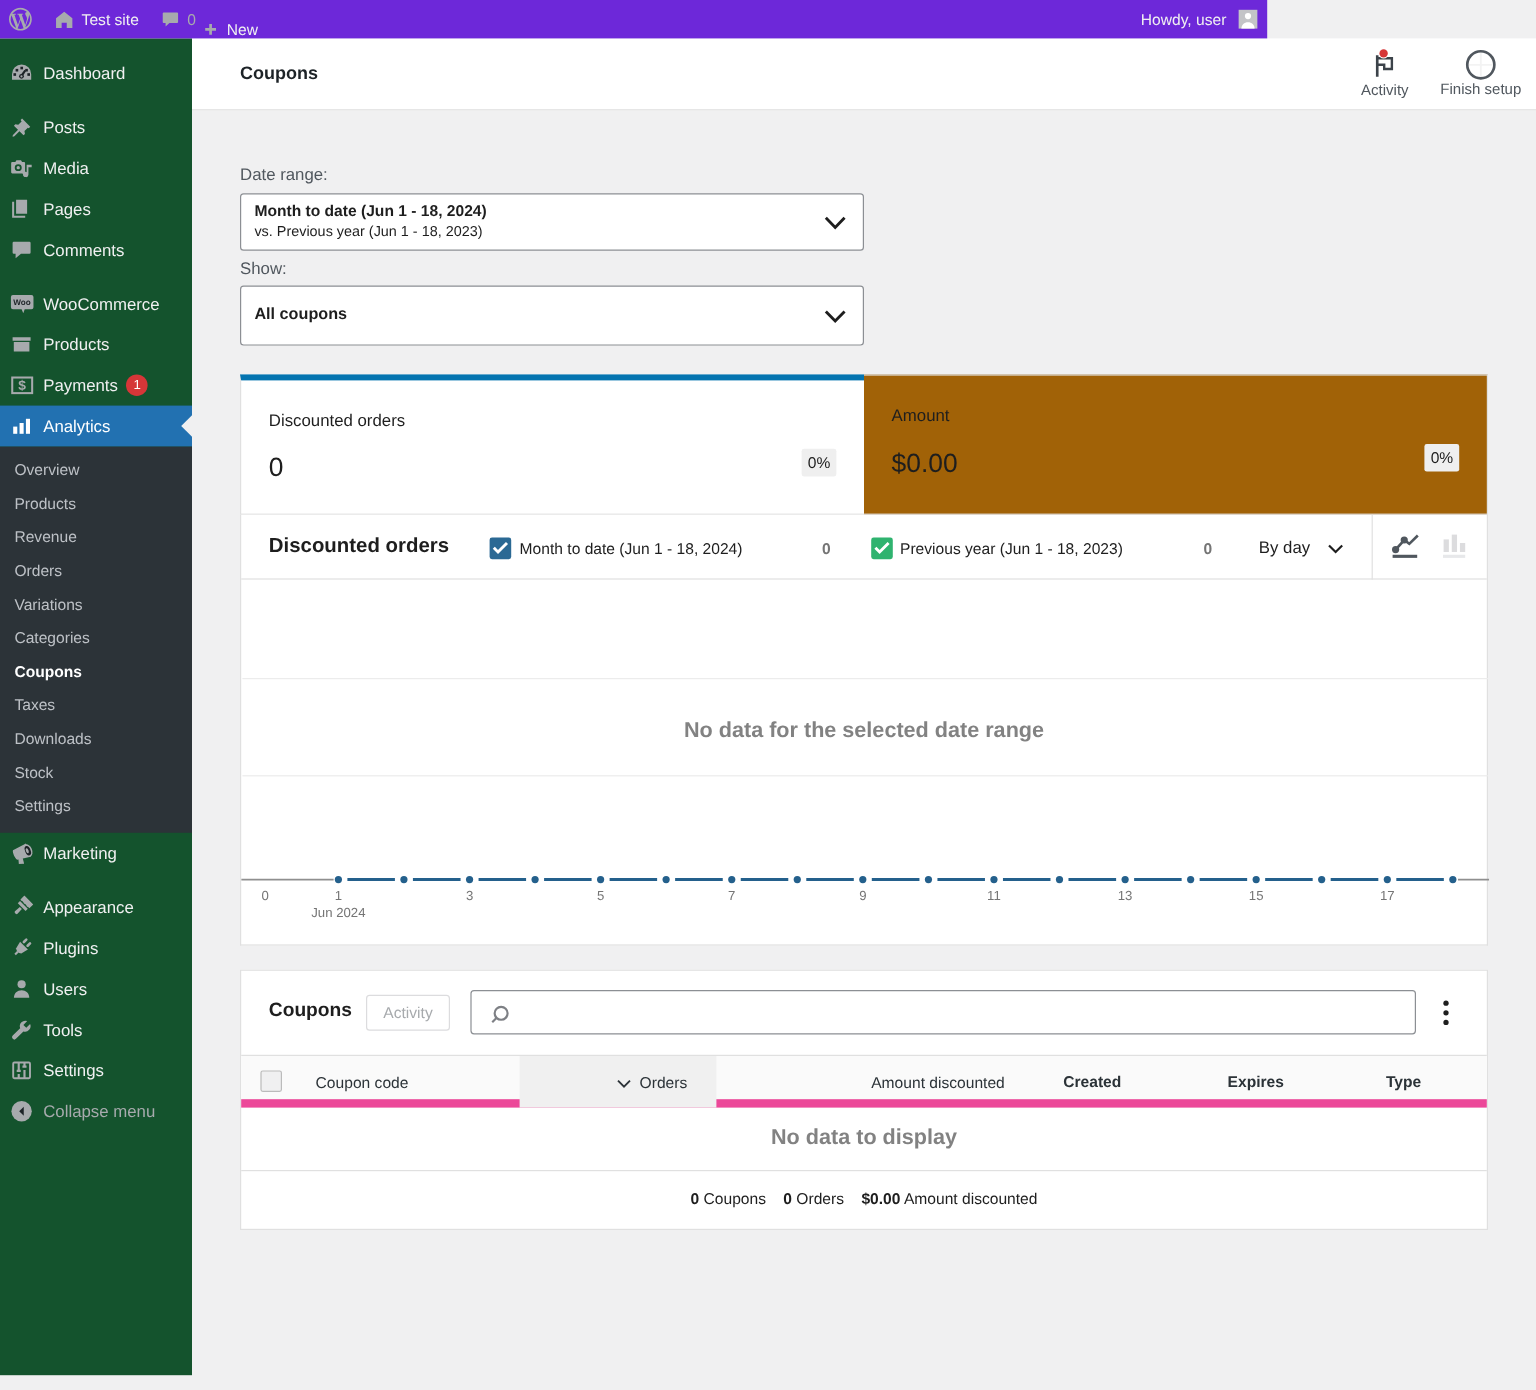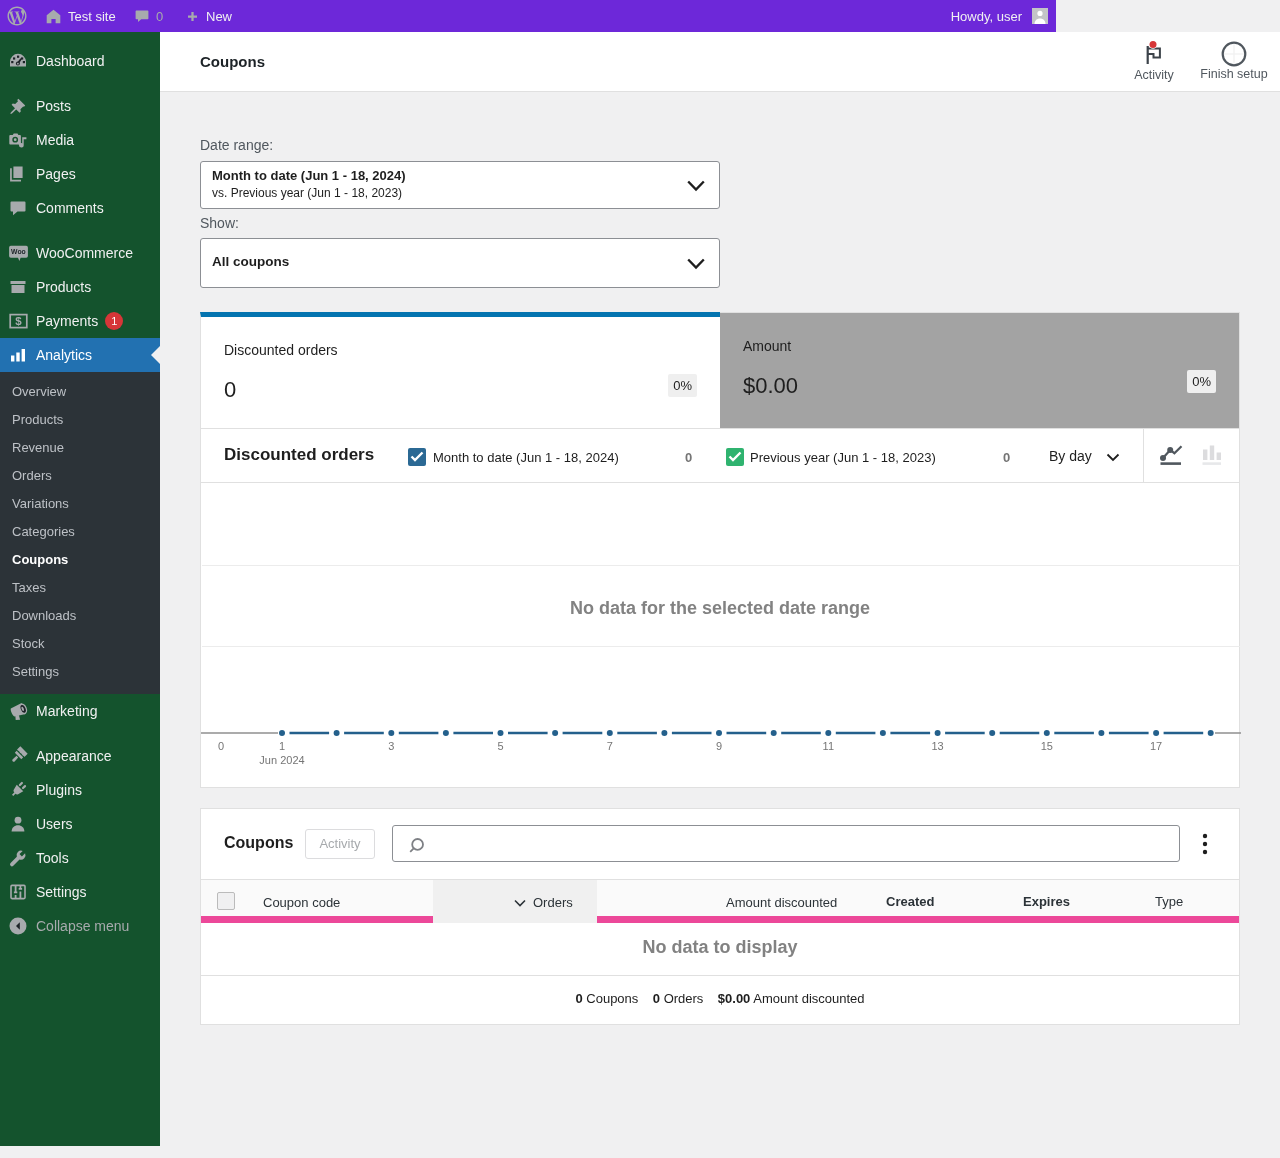--- a/index.html
+++ b/index.html
@@ -56,21 +56,21 @@
         <path d="M10 2L2 8.5V18h5.5v-5h5v5H18V8.5L10 2z"></path>
       </svg>
     <span style="margin-left:6px;">Test site</span>
   </div>
   <div class="item" style="left:134px;">
     <svg width="16" height="16" viewBox="0 0 20 20" fill="#a7aaad">
         <path d="M3 3h14a1 1 0 0 1 1 1v9a1 1 0 0 1-1 1h-8l-4 3.5V14H3a1 1 0 0 1-1-1V4a1 1 0 0 1 1-1z"></path>
       </svg>
     <span style="margin-left:6px; color:#a7aaad;">0</span>
   </div>
-  <div class="item" style="left:185px;">
+  <div class="item" style="left:168px;align-items:flex-end;">
     <svg width="15" height="15" viewBox="0 0 20 20" fill="#a7aaad">
         <path d="M11.5 4h-3v4.5H4v3h4.5V16h3v-4.5H16v-3h-4.5V4z"></path>
       </svg>
     <span style="margin-left:6px;">New</span>
   </div>
   <div class="item" style="right:34px;">Howdy, user</div>
   <div class="item" style="right:8px;">
     <svg width="16" height="16" viewBox="0 0 16 16">
         <rect width="16" height="16" fill="#c3c4c7"></rect>
         <circle cx="8" cy="5.4" r="2.6" fill="#fff"></circle>
@@ -248,21 +248,21 @@
           <path d="M2.2 2.5l7.8 8 7.8-8" fill="none" stroke="#1e1e1e" stroke-width="2.4"></path>
         </svg>
     </div>
   </div>
   <div id="cards">
     <div class="card" style="left:0; background:#fff; border-top:5px solid #0474b0; border-left:1px solid #e0e0e0; border-bottom:1px solid #e0e0e0;">
       <div class="ctitle">Discounted orders</div>
       <div class="cvalue">0</div>
       <div class="cbadge">0%</div>
     </div>
-    <div class="card" style="left:520px; background:#a3a3a3; border:1px solid #e0e0e0; border-left:none;">
+    <div class="card" style="left:520px; background:#a16207; border:1px solid #e0e0e0; border-left:none;">
       <div class="ctitle">Amount</div>
       <div class="cvalue">$0.00</div>
       <div class="cbadge">0%</div>
     </div>
   </div>
   <div id="chart">
     <div id="charthead">
       <div style="position:absolute; left:23px; top:16px; font-size:17px; font-weight:bold; color:#1e1e1e;">Discounted orders</div>
       <div class="ckbox" style="left:207px; background:#2b6994;">
           <svg width="14" height="11" viewBox="0 0 14 11">
@@ -372,21 +372,21 @@
       <div style="position:absolute; left:16px; top:12px; width:18px; height:18px; border:1px solid #bbb; border-radius:2px; background:#f0f0f1;"></div>
       <div style="position:absolute; left:62px; top:15px; font-size:13px; color:#2c3338;">Coupon code</div>
       <div style="position:absolute; left:232px; top:0; width:164px; height:43px; background:#f0f0f0;"></div>
       <svg style="position:absolute; left:313px; top:19px;" width="12" height="8" viewBox="0 0 12 8">
           <path d="M1 1.5L6 6.5L11 1.5" fill="none" stroke="#2c3338" stroke-width="1.6"></path>
         </svg>
       <div style="position:absolute; left:332px; top:15px; font-size:13px; color:#2c3338;">Orders</div>
       <div style="position:absolute; left:525px; top:15px; font-size:13px; color:#2c3338;">Amount discounted</div>
       <div style="position:absolute; left:685px; top:14px; font-size:13px; font-weight:bold; color:#2c3338;">Created</div>
       <div style="position:absolute; left:822px; top:14px; font-size:13px; font-weight:bold; color:#2c3338;">Expires</div>
-      <div style="position:absolute; left:954px; top:14px; font-size:13px; font-weight:normal; color:#2c3338;">Type</div>
+      <div style="position:absolute; left:954px; top:14px; font-size:13px; font-weight:bold; color:#2c3338;">Type</div>
     </div>
     <div style="position:absolute; left:0; top:114px; width:1038px; height:53px; border-bottom:1px solid #e0e0e0;">
       <div style="width:100%; text-align:center; margin-top:14px; font-size:18px; font-weight:bold; color:#828282;">No data to display</div>
     </div>
     <div style="position:absolute; left:0; top:167px; width:1038px; height:48px; text-align:center; font-size:13px; color:#1e1e1e;">
       <div style="margin-top:15px;"><b>0</b> Coupons&nbsp;&nbsp;&nbsp;&nbsp;<b>0</b> Orders&nbsp;&nbsp;&nbsp;&nbsp;<b>$0.00</b> Amount discounted</div>
     </div>
   </div>
 </div>
 

